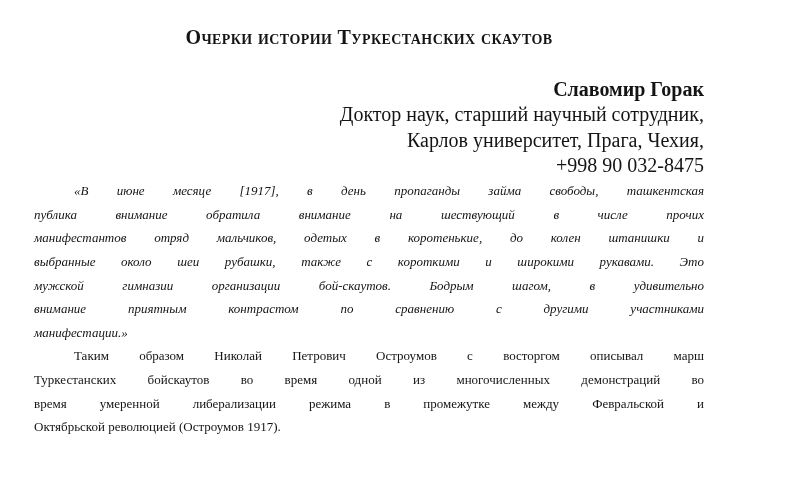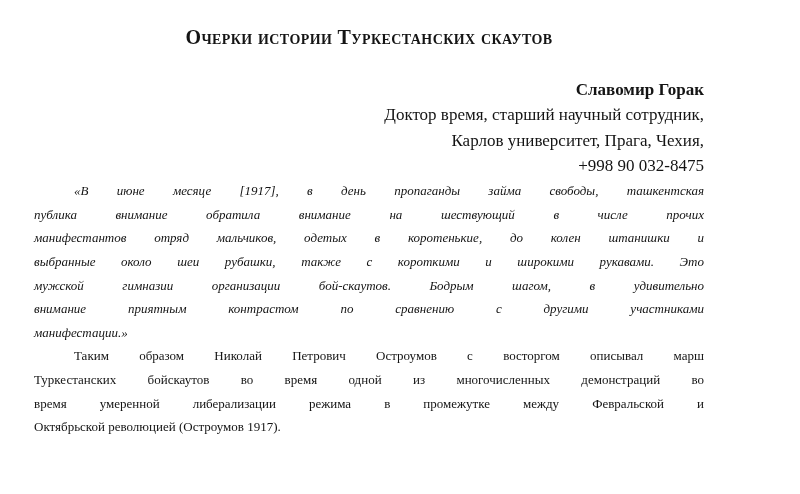--- a/index.html
+++ b/index.html
@@ -25,21 +25,21 @@
     margin: 0 0 27px 0;
     text-align: center;
     font-weight: bold;
     font-variant: small-caps;
     font-size: 20px;
     line-height: 26px;
     letter-spacing: 0.4px;
   }
   .author-block {
     text-align: right;
-    font-size: 17px;
+    font-size: 20px;
     line-height: 25.3px;
     margin: 0 0 1px 0;
   }
   .author-name {
     font-weight: bold;
   }
   .body-text {
     font-size: 13px;
     line-height: 23.6px;
   }
@@ -59,21 +59,21 @@
 </style>
 </head>
 <body>
 
 <div class="page">
 
   <h1 class="title">Очерки истории Туркестанских скаутов</h1>
 
   <div class="author-block">
     <div class="author-name">Славомир Горак</div>
-    <div>Доктор время, старший научный сотрудник,</div>
+    <div>Доктор наук, старший научный сотрудник,</div>
     <div>Карлов университет, Прага, Чехия,</div>
     <div>+998 90 032-8475</div>
   </div>
 
   <div class="body-text quote">
     <div class="jline first">«В июне месяце [1917], в день пропаганды займа свободы, ташкентская</div>
     <div class="jline">публика внимание обратила внимание на шествующий в числе прочих</div>
     <div class="jline">манифестантов отряд мальчиков, одетых в коротенькие, до колен штанишки и</div>
     <div class="jline">выбранные около шеи рубашки, также с короткими и широкими рукавами. Это</div>
     <div class="jline">мужской гимназии организации бой-скаутов. Бодрым шагом, в удивительно</div>

